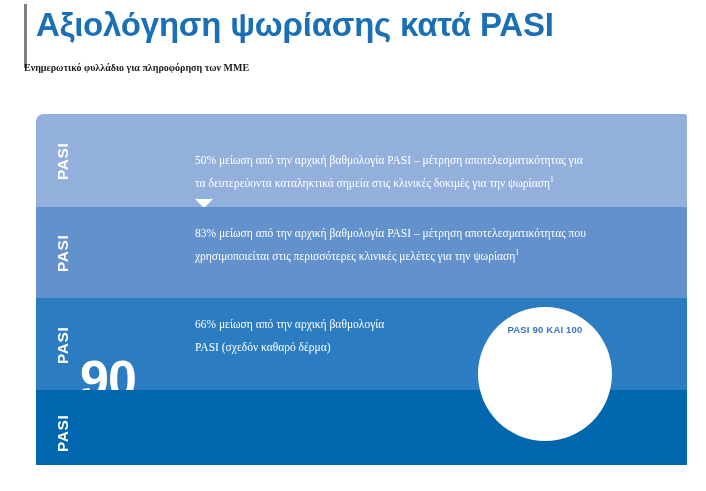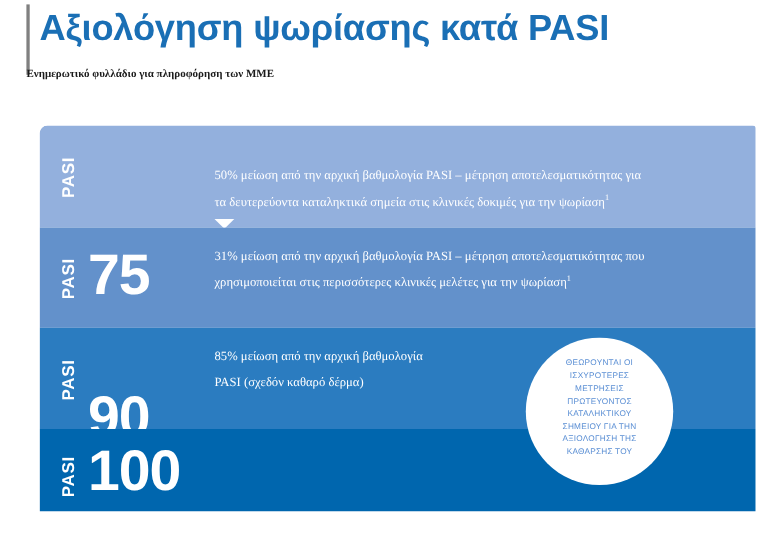--- a/index.html
+++ b/index.html
@@ -175,34 +175,32 @@
 <div id="pasi-panel">
 
   <div class="pasi-band band-1">
     <div class="pasi-label">PASI</div>
     <div class="pasi-desc"><span>50% μείωση από την αρχική βαθμολογία PASI  –  μέτρηση αποτελεσματικότητας για τα δευτερεύοντα καταληκτικά σημεία στις κλινικές δοκιμές για την ψωρίαση</span><sup>1</sup></div>
     <div class="band-chevron chevron-1"></div>
   </div>
 
   <div class="pasi-band band-2">
     <div class="pasi-label">PASI</div>
-    <div class="pasi-number">75</div>
-    <div class="pasi-desc"><span>31%  μείωση από την αρχική βαθμολογία PASI – μέτρηση αποτελεσματικότητας που χρησιμοποιείται στις περισσότερες κλινικές μελέτες για την ψωρίαση</span><sup>1</sup></div>
+    <div class="pasi-desc"><span>83%  μείωση από την αρχική βαθμολογία PASI – μέτρηση αποτελεσματικότητας που χρησιμοποιείται στις περισσότερες κλινικές μελέτες για την ψωρίαση</span><sup>1</sup></div>
     <div class="band-chevron chevron-2"></div>
   </div>
 
   <div class="pasi-band band-3">
     <div class="pasi-label">PASI</div>
     <div class="pasi-number">90</div>
-    <div class="pasi-desc"><span>85% μείωση από την αρχική βαθμολογία PASI (σχεδόν καθαρό δέρμα)</span><sup></sup></div>
+    <div class="pasi-desc"><span>66% μείωση από την αρχική βαθμολογία PASI (σχεδόν καθαρό δέρμα)</span><sup></sup></div>
 
   </div>
 
   <div class="pasi-band band-4">
     <div class="pasi-label">PASI</div>
-    <div class="pasi-number">100</div>
   </div>
 
   <div id="callout-circle">
-    <div id="callout-body">ΘΕΩΡΟΥΝΤΑΙ ΟΙ ΙΣΧΥΡΟΤΕΡΕΣ ΜΕΤΡΗΣΕΙΣ ΠΡΩΤΕΥΟΝΤΟΣ ΚΑΤΑΛΗΚΤΙΚΟΥ ΣΗΜΕΙΟΥ ΓΙΑ ΤΗΝ ΑΞΙΟΛΟΓΗΣΗ ΤΗΣ ΚΑΘΑΡΣΗΣ ΤΟΥ</div>
+    <div id="callout-heading">PASI 90 ΚΑΙ 100</div>
   </div>
 
 </div>
 
 </body></html>

